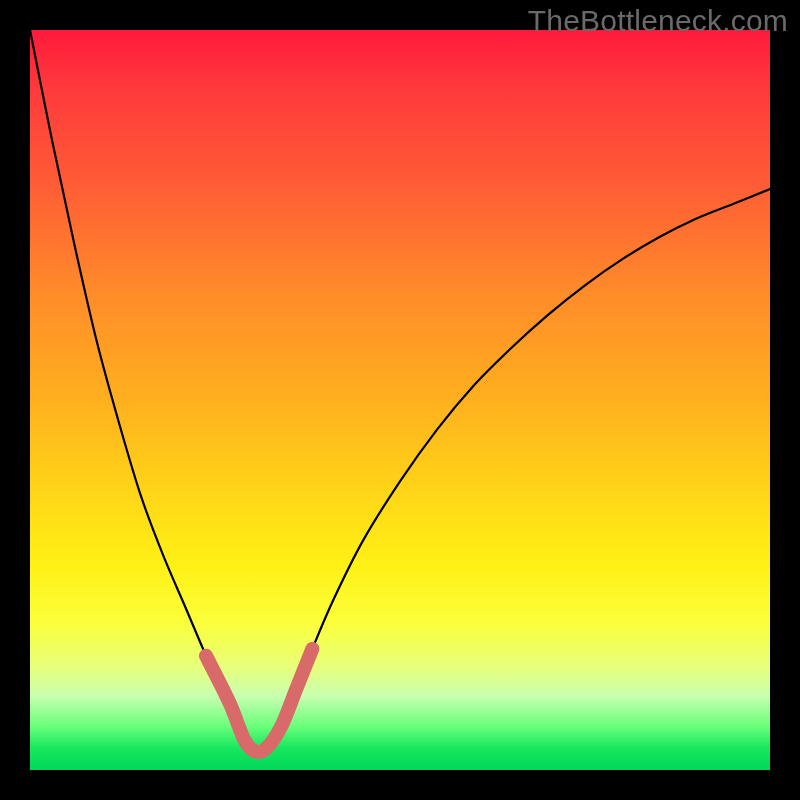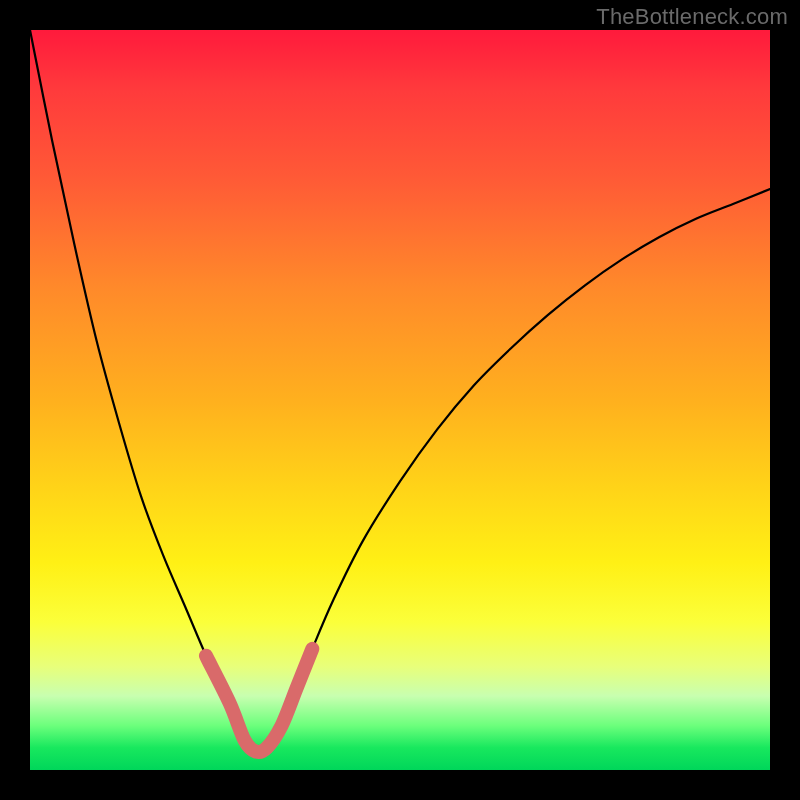--- a/index.html
+++ b/index.html
@@ -41,21 +41,21 @@
       #6cff7c 94%,
       #18e85e 97%,
       #00d65a 100%
     );
   }
   .watermark {
     position: absolute;
     top: 4px;
     right: 12px;
     color: #6a6a6a;
-    font-size: 22px;
+    font-size: 30px;
     letter-spacing: 0.2px;
     user-select: none;
   }
   svg {
     position: absolute;
     top: 0;
     left: 0;
   }
 </style>
 </head>

